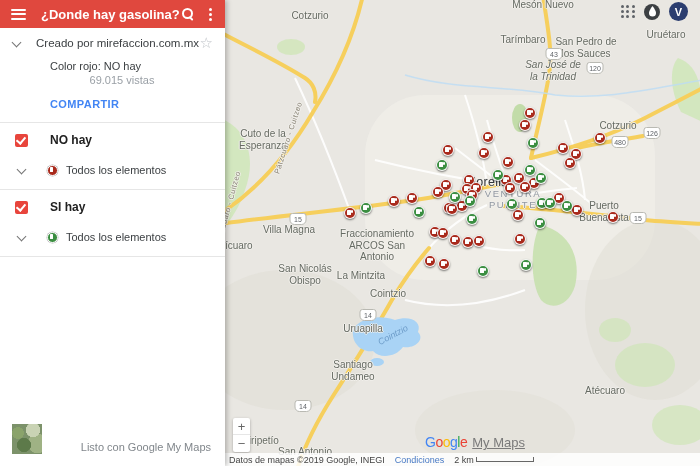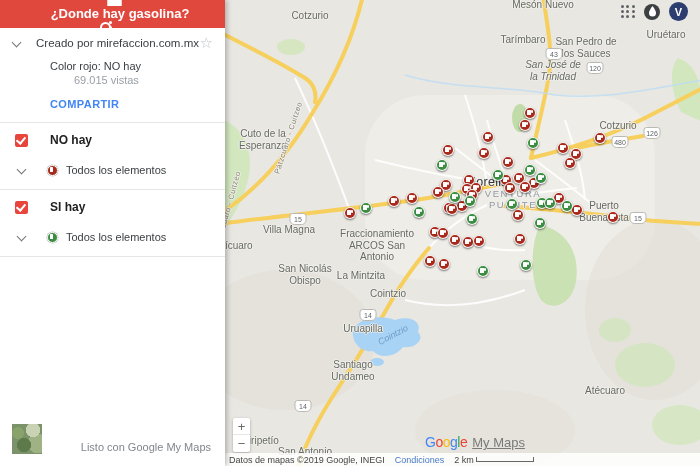--- a/index.html
+++ b/index.html
@@ -1,38 +1,38 @@
 <!DOCTYPE html>
 <html><head>
 <meta charset="utf-8">
 <style>
   * { margin:0; padding:0; box-sizing:border-box; }
   html,body { width:700px; height:466px; overflow:hidden; font-family:"Liberation Sans", sans-serif; background:#e9e7e2; }
 
   
   .sidebar { position:absolute; left:0; top:0; width:225px; height:466px; background:#fff; z-index:20; box-shadow:2px 0 5px rgba(0,0,0,.25); }
-  .sb-header { height:28px; background:#e0483e; display:flex; align-items:center; padding:0 8px; color:#fff;flex-direction:column; }
+  .sb-header { height:28px; background:#e0483e; display:flex; align-items:center; padding:0 8px; color:#fff; }
   .hamburger { width:15px; height:11px; display:flex; flex-direction:column; justify-content:space-between; cursor:pointer; margin-left:3px; }
   .hamburger i { height:2px; background:#fff; border-radius:1px; }
   .sb-title { font-size:13px; font-weight:bold; margin-left:15px; flex:1; white-space:nowrap; }
   .icon-search { position:relative; width:14px; height:14px; margin-right:14px; cursor:pointer; }
   .icon-search::before { content:""; position:absolute; left:1px; top:1px; width:7px; height:7px; border:2px solid #fff; border-radius:50%; }
   .icon-search::after { content:""; position:absolute; left:9px; top:9px; width:5px; height:2px; background:#fff; transform:rotate(45deg); transform-origin:0 0; border-radius:1px; }
   .icon-dots { width:4px; margin-right:4px; display:flex; flex-direction:column; gap:2px; cursor:pointer; }
   .icon-dots i { width:3px; height:3px; background:#fff; border-radius:50%; }
 
   .chev { position:relative; width:14px; height:14px; cursor:pointer; flex:0 0 auto; }
   .chev::before { content:""; position:absolute; left:3px; top:3px; width:6px; height:6px; border-right:1.6px solid #757575; border-bottom:1.6px solid #757575; transform:rotate(45deg); }
 
   .sb-info { padding:8px 10px 10px 10px; border-bottom:1px solid #e6e6e6; position:relative; }
   .sb-row1 { display:flex; align-items:center; }
   .creator { font-size:11.5px; color:#3c4043; margin-left:12px; flex:1; }
   .star { font-size:15px; color:#c0c4c9; line-height:14px; cursor:pointer; margin-right:2px; }
   .sb-sub { font-size:11px; color:#3c4043; margin:10px 0 2px 40px; }
-  .sb-views { font-size:11px; color:#9aa0a6; margin-left:64px; }
+  .sb-views { font-size:11px; color:#9aa0a6; margin-left:19px;text-align:center; }
   .share { font-size:11px; font-weight:bold; letter-spacing:.4px; color:#4285f4; margin:12px 0 2px 40px; cursor:pointer; }
 
   .layer { padding:10px 10px 12px 10px; border-bottom:1px solid #e6e6e6; }
   .layer-head { display:flex; align-items:center; }
   .checkbox { width:13px; height:13px; background:#e8453c; border-radius:2px; position:relative; margin-left:5px; cursor:pointer; flex:0 0 auto; }
   .checkbox::after { content:""; position:absolute; left:3px; top:1px; width:4px; height:7px; border-right:2px solid #fff; border-bottom:2px solid #fff; transform:rotate(40deg); }
   .layer-name { font-size:12px; font-weight:bold; color:#212121; margin-left:22px; }
   .layer-items { display:flex; align-items:center; margin:16px 0 0 5px; }
   .legend-dot { width:11px; height:11px; border-radius:50%; border:1.5px solid #fff; box-shadow:0 0 0 .5px #bbb; position:relative; margin-left:18px; flex:0 0 auto; }
   .legend-dot::before { content:""; position:absolute; left:2px; top:1.5px; width:3px; height:4.5px; background:#fff; border-radius:.5px; }

